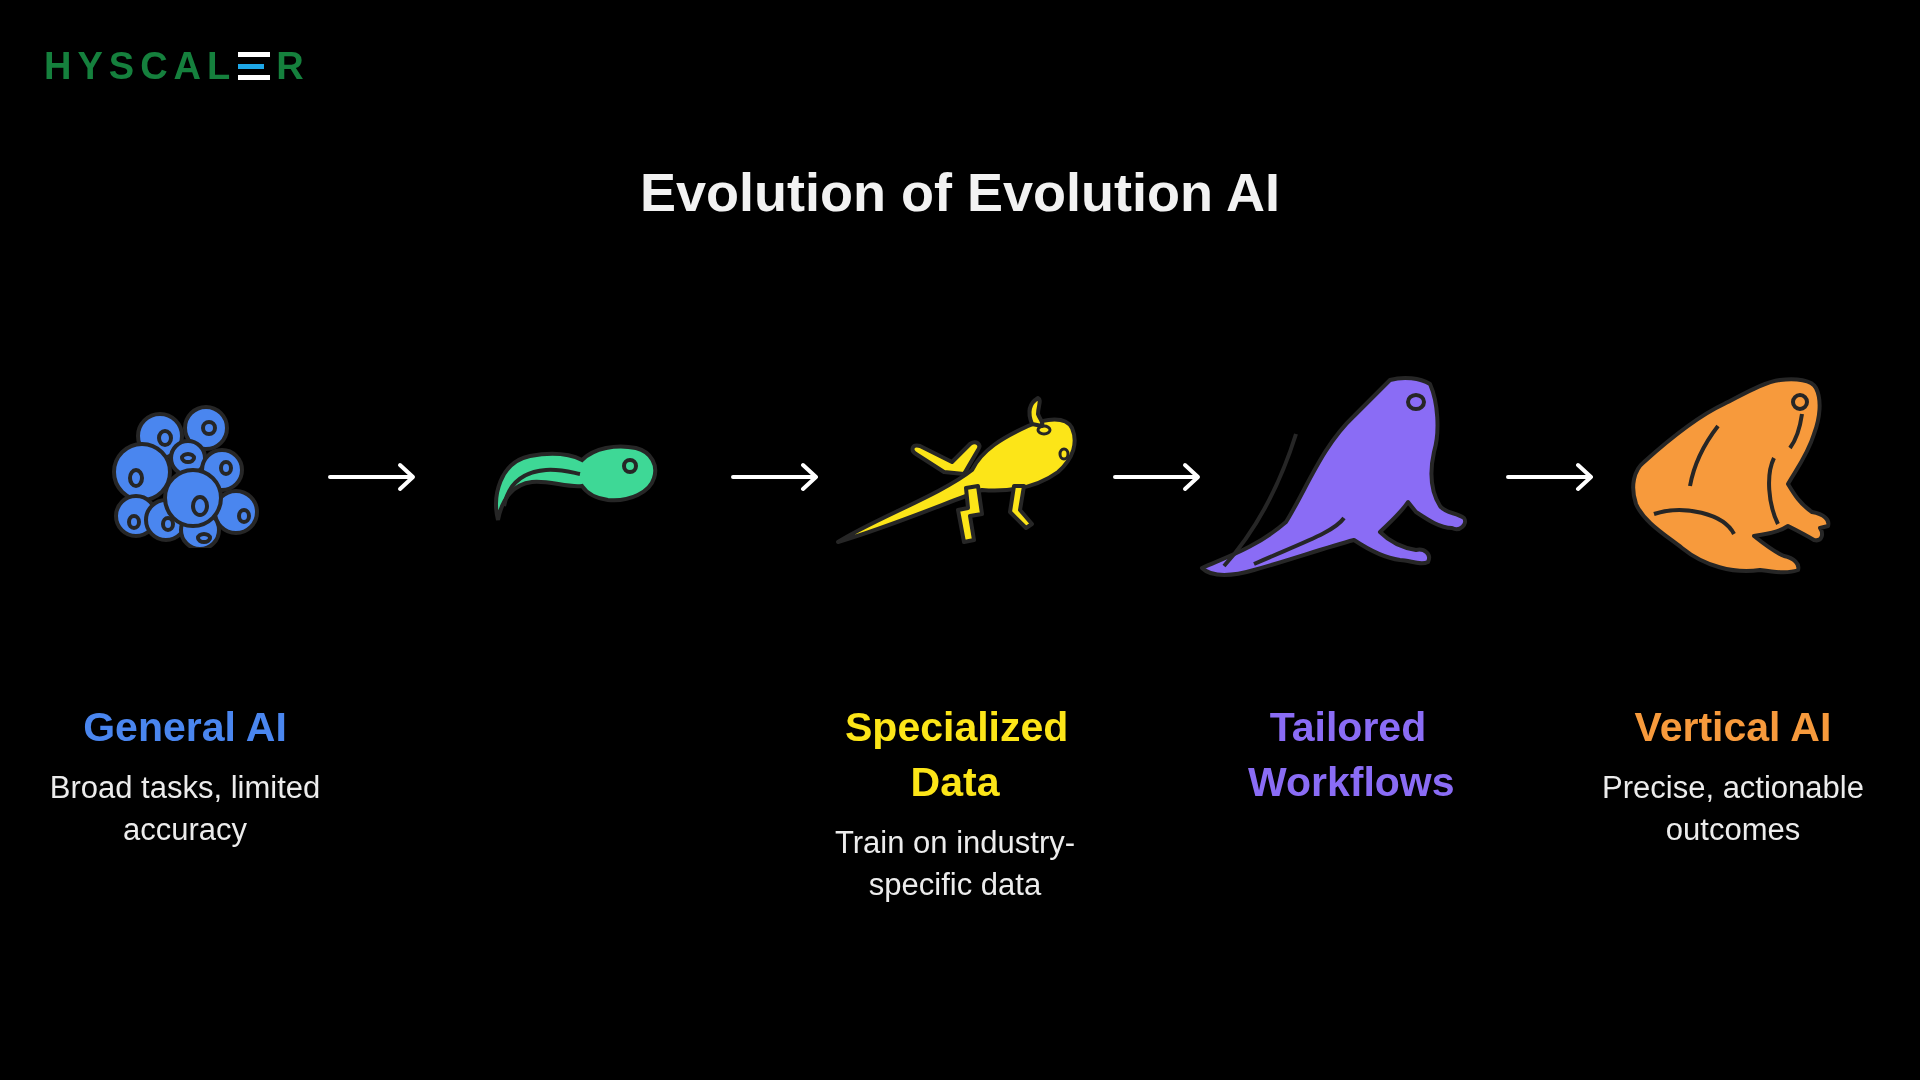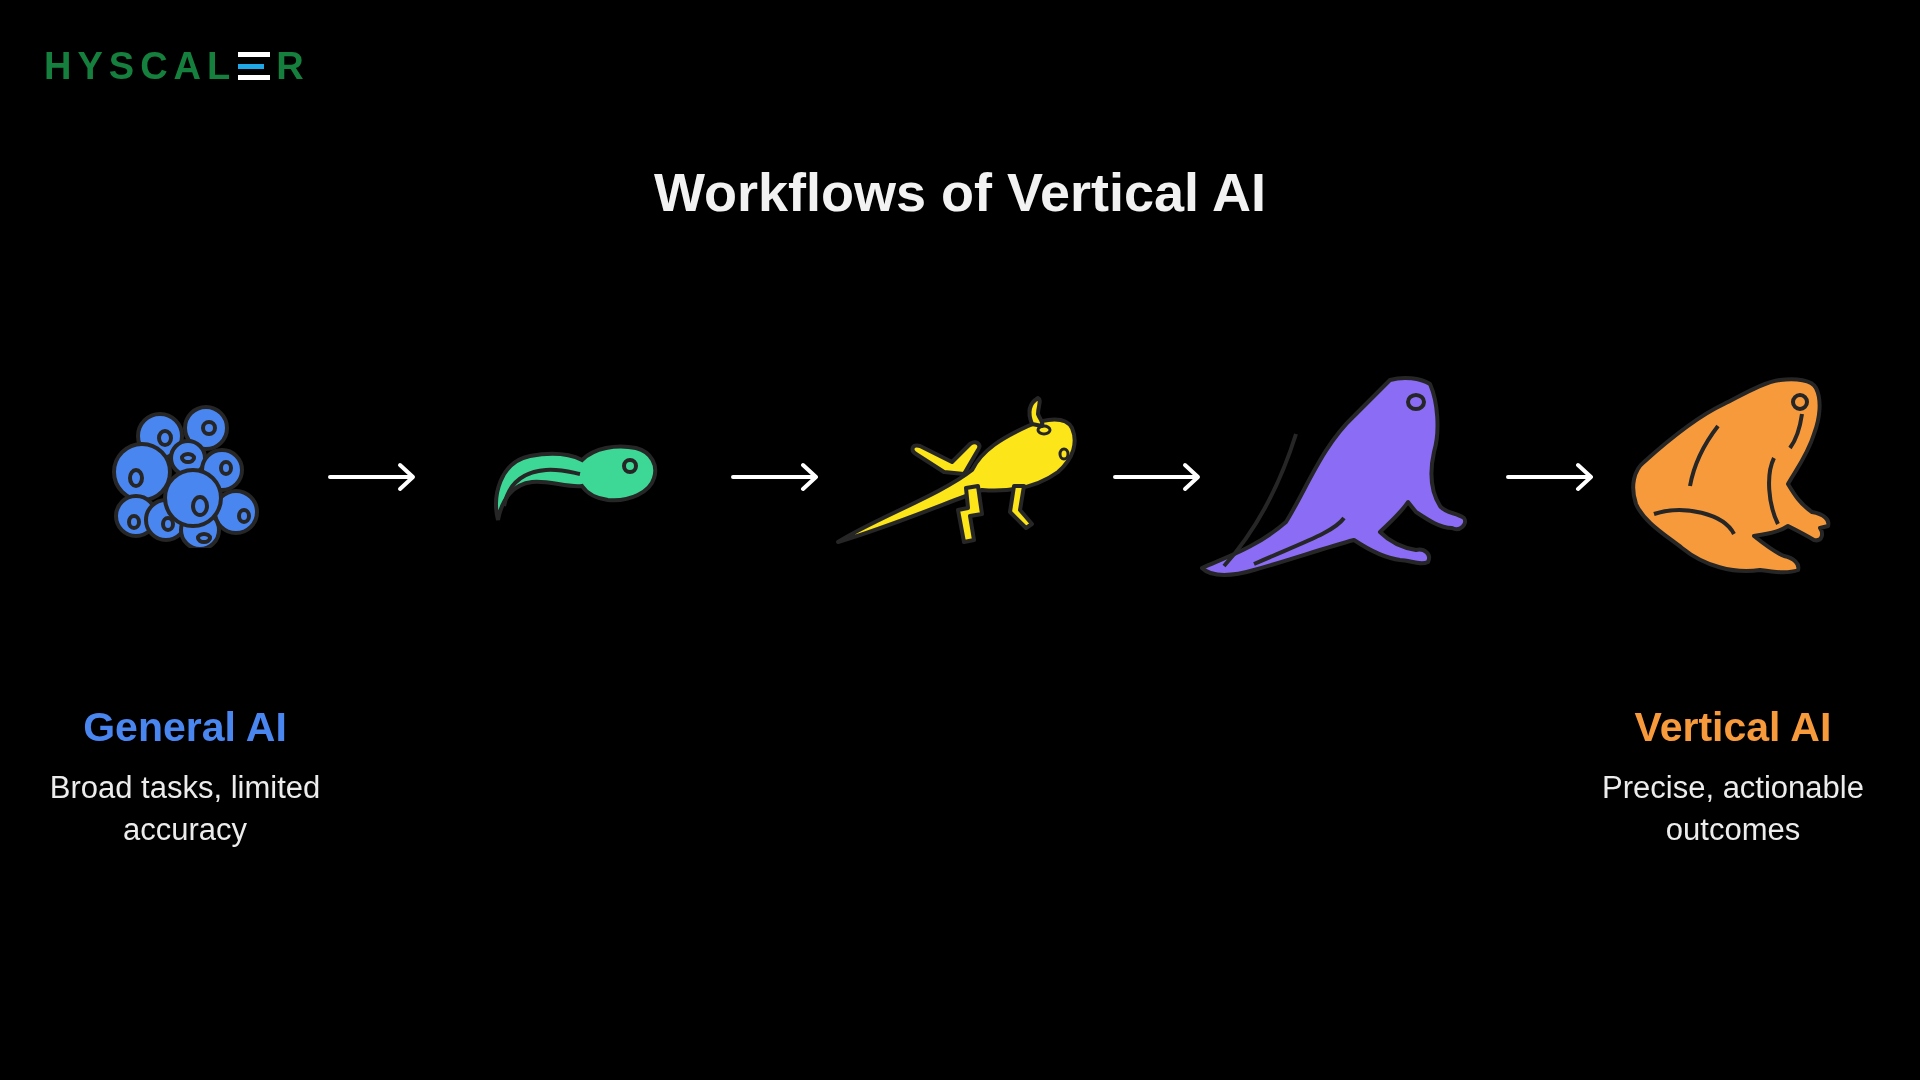--- a/index.html
+++ b/index.html
@@ -50,21 +50,21 @@
 <div class="logo">
   <span class="logo-text">HYSCAL</span>
   <span class="logo-e">
     <span class="b1"></span>
     <span class="b2" style="background: rgb(30, 168, 232);"></span>
     <span class="b3"></span>
   </span>
   <span class="logo-text">R</span>
 </div>
 
-<div class="title">Workflows of Vertical AI</div>
+<div class="title">Evolution of Evolution AI</div>
 
 <svg class="icon" style="left:108px;top:398px" width="156" height="150" viewBox="0 0 156 150">
   <g class="fill-1" stroke="#262626" stroke-width="4" fill="#4a86ef">
     <circle cx="52" cy="38" r="22"></circle>
     <circle cx="98" cy="30" r="21"></circle>
     <circle cx="34" cy="74" r="28"></circle>
     <circle cx="80" cy="60" r="17"></circle>
     <circle cx="114" cy="72" r="20"></circle>
     <circle cx="28" cy="118" r="20"></circle>
     <circle cx="58" cy="122" r="20"></circle>
@@ -141,19 +141,22 @@
   <path d="M2 15 H84 M72 3 L85 15 L72 27" fill="none" stroke="#fff" stroke-width="4" stroke-linecap="round" stroke-linejoin="round"></path>
 </svg>
 
 <div class="col" style="left:-5px">
   <div class="heading stage-heading-0" style="color: rgb(74, 134, 239);">General AI</div>
   <div class="desc" style="padding:0 40px">Broad tasks, limited accuracy</div>
 </div>
 <div class="col" style="left:382px">
 </div>
 <div class="col" style="left:765px">
+  <div class="heading stage-heading-2" style="padding: 0px 80px; color: rgb(252, 229, 24);">Specialized Data</div>
+  <div class="desc" style="padding:0 45px">Train on industry-specific data</div>
 </div>
 <div class="col" style="left:1158px">
+  <div class="heading stage-heading-3" style="padding: 0px 90px; color: rgb(138, 108, 245);">Tailored Workflows</div>
 </div>
 <div class="col" style="left:1543px">
   <div class="heading stage-heading-4" style="color: rgb(247, 154, 60);">Vertical AI</div>
   <div class="desc" style="padding:0 30px">Precise, actionable outcomes</div>
 </div>
 
 </body></html>

